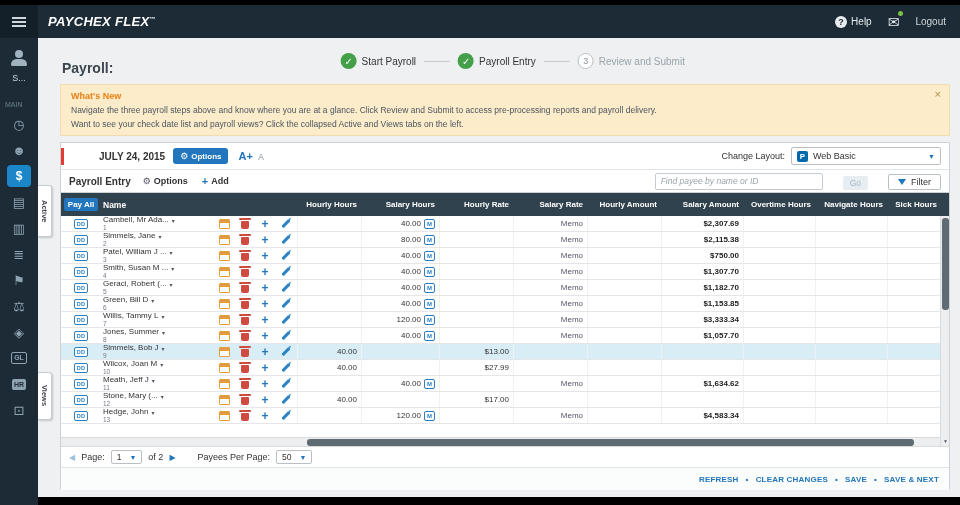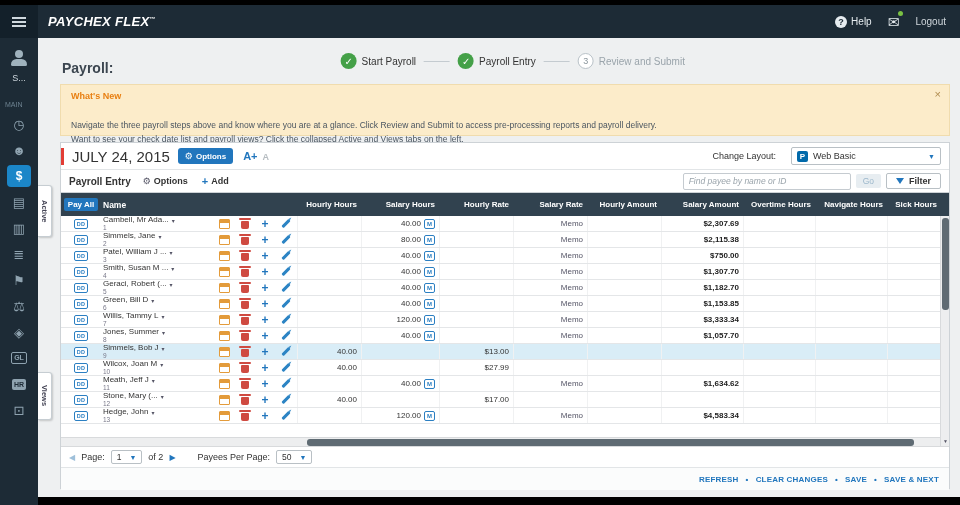--- a/index.html
+++ b/index.html
@@ -45,54 +45,54 @@
   .step{display:flex;align-items:center;gap:5px;cursor:pointer;}
   .step-circle{width:16px;height:16px;border-radius:50%;display:flex;align-items:center;justify-content:center;font-size:10px;flex:0 0 auto;}
   .step.complete .step-circle{background:#44a048;color:#fff;}
   .step.current .step-circle{background:#fff;border:1px solid #b9c2c8;color:#8a959c;font-size:9px;}
   .step-label{font-size:10px;color:#333;white-space:nowrap;}
   .step.current .step-label{color:#9aa4ab;}
   .step-line{width:26px;height:1px;background:#c4cbd0;}
 
   
   .whats-new{position:absolute;left:22px;right:10px;top:46px;height:52px;background:#fcecca;border:1px solid #f0dcae;padding:6px 10px;}
-  .wn-title{color:#e87f12;font-size:9px;font-weight:bold;margin-bottom:19px;}
+  .wn-title{color:#e87f12;font-size:9px;font-weight:bold;margin-bottom:4px;}
   .wn-line{font-size:8.5px;color:#4a5560;margin-bottom:4px;}
   .wn-close{position:absolute;right:8px;top:3px;color:#b08c4f;font-size:11px;cursor:pointer;}
 
   
   .card{position:absolute;left:22px;right:10px;top:104px;height:347px;background:#fff;border:1px solid #cdd2d6;
         --cols:40px 112px 22px 20px 20px 22px 64px 78px 74px 74px 74px 82px 72px 72px 54px;
         --hcols:40px 196px 64px 78px 74px 74px 74px 82px 72px 72px 54px;}
   .tb1{height:27px;display:flex;align-items:center;padding-right:8px;border-bottom:1px solid #e2e5e7;}
   .red-bar{width:3px;height:17px;background:#e23d35;margin-right:8px;}
-  .check-date{font-size:15px;font-weight:normal;color:#333;margin-right:8px;}
+  .check-date{font-size:10px;font-weight:bold;color:#333;margin-right:8px;margin-left:27px;}
   .btn-blue{background:#2176bd;color:#fff;font-size:8px;font-weight:bold;border-radius:3px;padding:3px 7px;display:inline-flex;align-items:center;gap:3px;cursor:pointer;}
   .gear{font-size:9px;}
   .font-controls{margin-left:10px;display:flex;align-items:baseline;gap:5px;}
   .fplus{color:#2176bd;font-weight:bold;font-size:11px;cursor:pointer;}
   .fminus{color:#b6bcc1;font-weight:bold;font-size:9px;cursor:pointer;}
-  .tb1-right{margin-left:auto;display:flex;align-items:center;gap:15px;}
+  .tb1-right{margin-left:auto;display:flex;align-items:center;gap:6px;}
   .cl-label{font-size:9px;color:#333;}
   .layout-select{width:150px;height:18px;border:1px solid #b9c0c5;border-radius:2px;background:#fff;display:flex;align-items:center;gap:5px;padding:0 5px;cursor:pointer;}
   .p-logo{width:11px;height:11px;background:#0069aa;color:#fff;border-radius:2px;font-size:8px;font-weight:bold;display:flex;align-items:center;justify-content:center;}
   .layout-value{font-size:9px;color:#333;flex:1;}
   .sel-caret{color:#2176bd;font-size:7px;}
 
   .tb2{height:23px;display:flex;align-items:center;padding:0 8px;border-bottom:1px solid #cdd2d6;}
   .pe-title{font-size:10px;font-weight:bold;color:#333;margin-right:12px;}
   .opt2{display:flex;align-items:center;gap:3px;font-size:9px;font-weight:bold;color:#333;margin-right:14px;cursor:pointer;}
   .opt2 .gear{color:#556;}
   .add-btn{display:flex;align-items:center;gap:3px;font-size:9px;font-weight:bold;color:#333;cursor:pointer;}
   .add-plus{color:#2176bd;font-size:11px;font-weight:bold;}
-  .tb2-right{margin-left:auto;display:flex;align-items:center;gap:5px;}
+  .tb2-right{margin-left:auto;display:flex;align-items:flex-end;gap:20px;}
   .search-input{width:168px;height:17px;border:1px solid #c5cbd0;border-radius:2px;font-size:8.5px;font-style:italic;color:#555;padding:0 5px;background:#fff;font-family:inherit;}
   .search-input::placeholder{color:#9aa4ab;}
   .go-btn{font-size:8.5px;color:#9db8cc;background:#e7edf1;border-radius:2px;padding:2px 7px;cursor:pointer;}
-  .filter-btn{display:flex;align-items:center;gap:5px;border:1px solid #b9c0c5;border-radius:2px;background:#fff;font-size:9px;font-weight:bold;color:#333;padding:2px 9px;cursor:pointer;}
+  .filter-btn{display:flex;align-items:center;gap:5px;border:1px solid #b9c0c5;border-radius:2px;background:#fff;font-size:9px;font-weight:normal;color:#333;padding:2px 9px;cursor:pointer;}
   .funnel{width:0;height:0;border-left:4px solid transparent;border-right:4px solid transparent;border-top:6px solid #2176bd;}
 
   
   .thead{height:23px;background:#31424f;display:grid;grid-template-columns:var(--hcols);align-items:center;}
   .pay-all{justify-self:center;background:#2176bd;color:#fff;font-size:8px;font-weight:bold;border-radius:2px;padding:2px 4px;cursor:pointer;}
   .h-name{color:#fff;font-size:8.5px;font-weight:bold;padding-left:2px;}
   .h-num{color:#fff;font-size:8px;font-weight:bold;text-align:right;padding-right:4px;line-height:1.15;}
   .tbody{height:221px;overflow:hidden;position:relative;background:#fff;}
   .trow{display:grid;grid-template-columns:var(--cols);height:16px;border-bottom:1px solid #e4e6e8;align-items:center;background:#fff;}
   .trow.hl{background:#d9edf7;}

